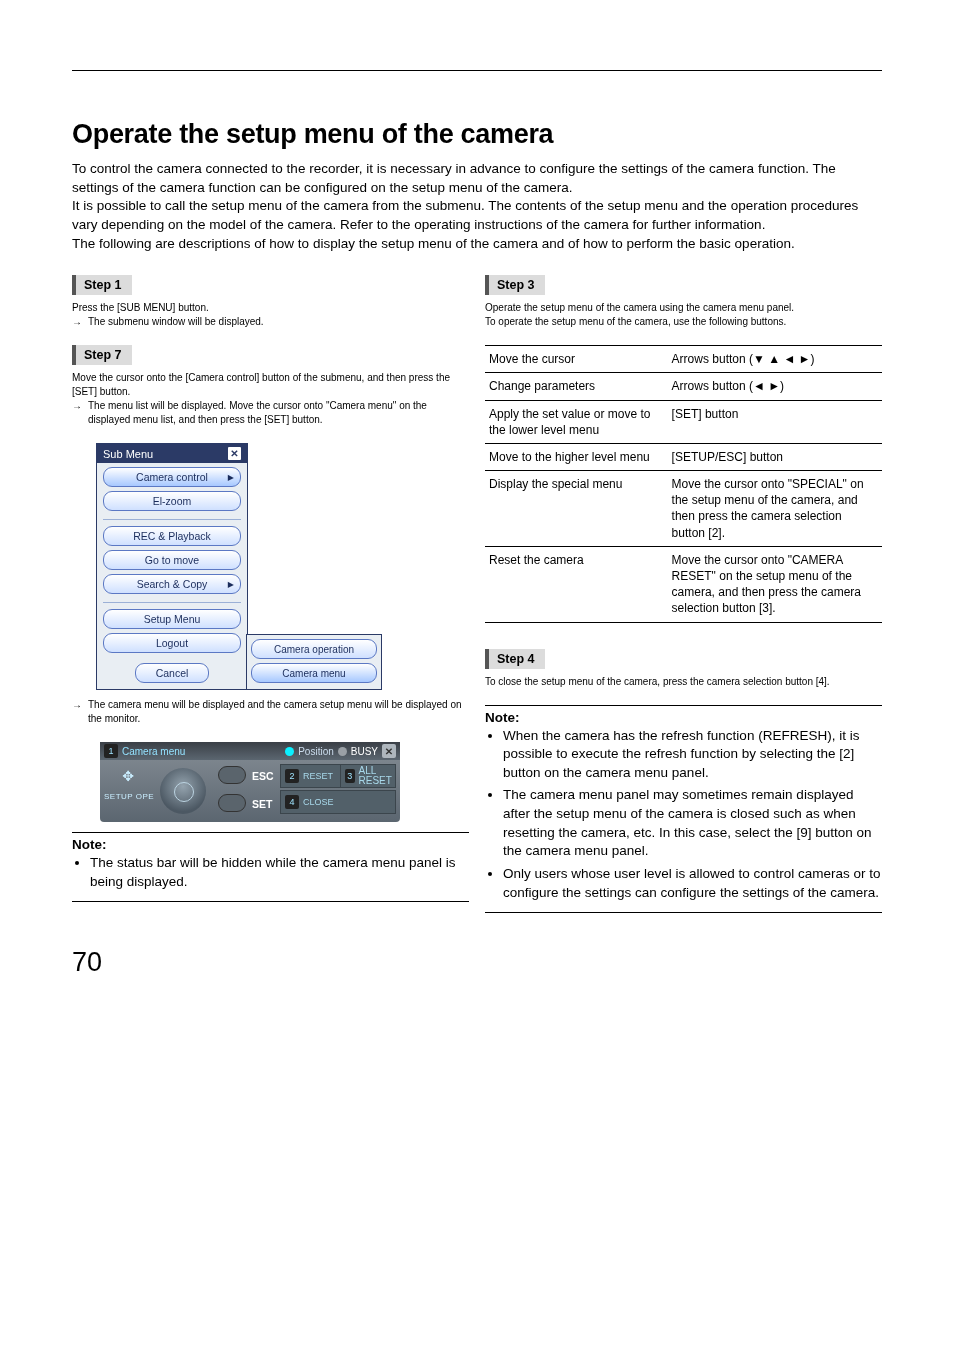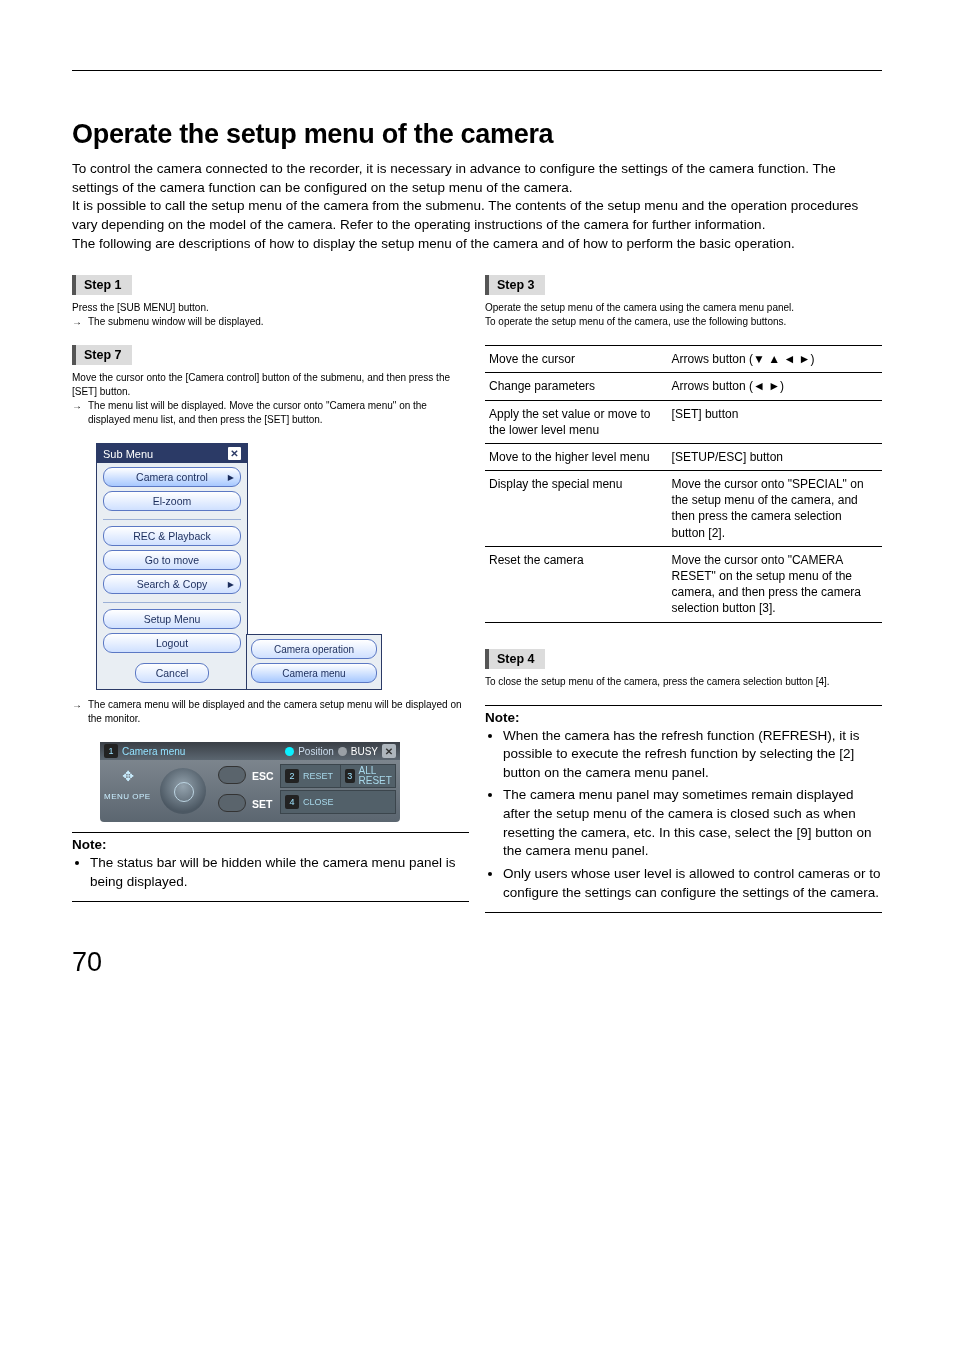--- a/index.html
+++ b/index.html
@@ -263,21 +263,21 @@
           <span>Camera menu</span>
           <span class="right">
             <span class="dot"></span>
             <span class="pos">Position</span>
             <span class="dot gray"></span>
             <span class="busy">BUSY</span>
             <span class="x">✕</span>
           </span>
         </div>
         <div class="cross">✥</div>
-        <div class="menuope">MENU OPE</div>
+        <div class="menuope">SETUP OPE</div>
         <div class="dial"></div>
         <div class="esc-dot"></div>
         <div class="esc-lbl">ESC</div>
         <div class="set-dot"></div>
         <div class="set-lbl">SET</div>
         <div class="cell2">
           <span class="cidx">2</span>
             <span class="ctxt">RESET</span>
         </div>
         <div class="cell3">

